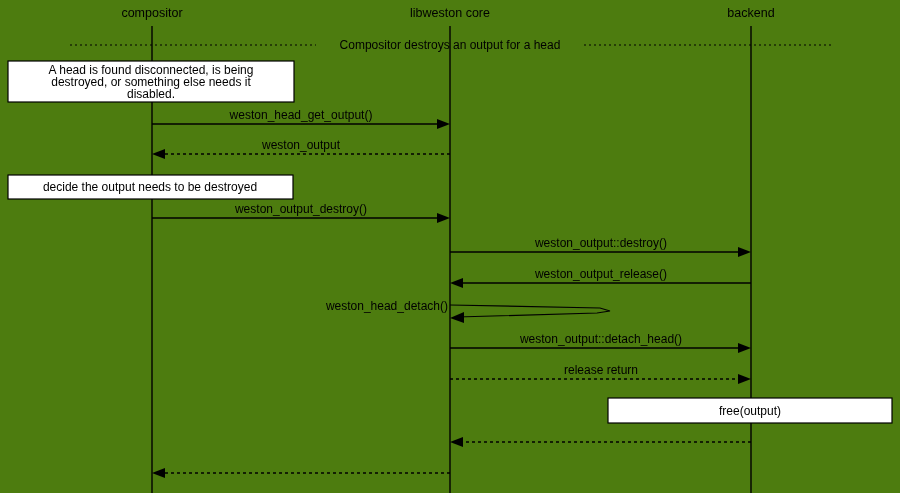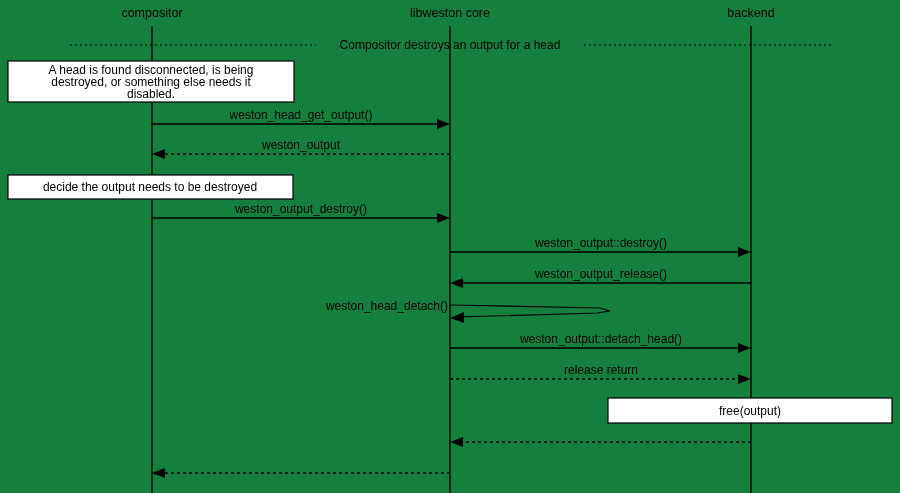--- a/index.html
+++ b/index.html
@@ -9,21 +9,21 @@
     background: #ffffff;
   }
   body {
     font-family: "Liberation Sans", sans-serif;
     color: #000000;
   }
   #diagram-root {
     position: relative;
     width: 900px;
     height: 493px;
-    background: #15803d;
+    background: #4d7c0f;
     overflow: hidden;
   }
   #diagram-svg {
     position: absolute;
     left: 0;
     top: 0;
     width: 900px;
     height: 493px;
     display: block;
   }

